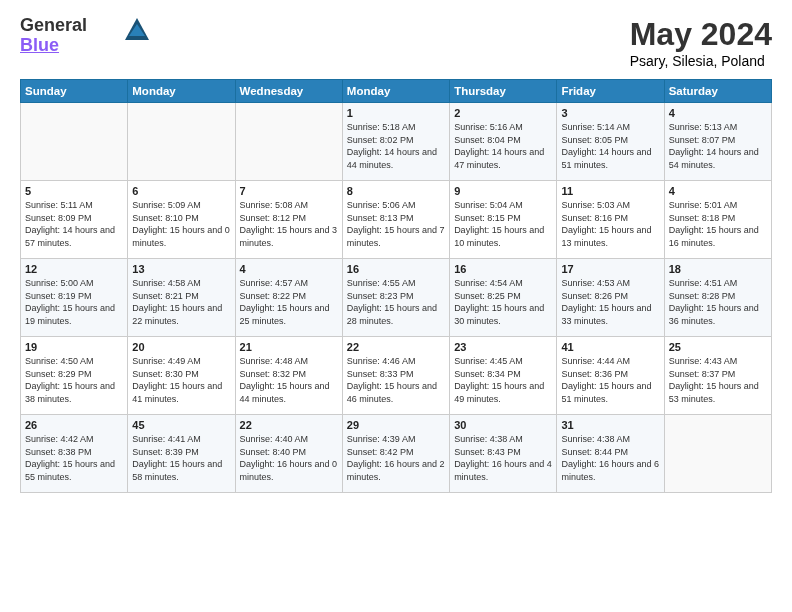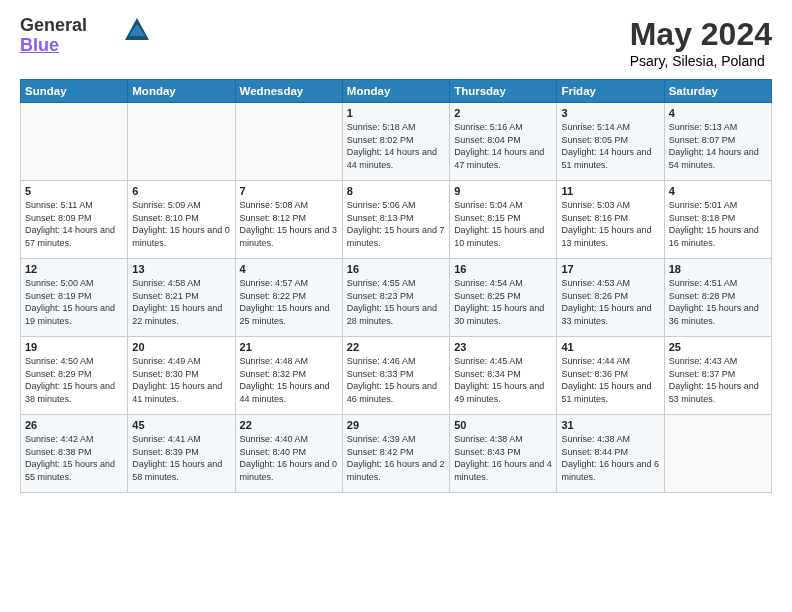--- a/index.html
+++ b/index.html
@@ -262,21 +262,21 @@
           </td>
           <td>
             <span class="day-number">22</span>
             <div class="day-info">Sunrise: 4:40 AM<br>Sunset: 8:40 PM<br>Daylight: 16 hours and 0 minutes.</div>
           </td>
           <td>
             <span class="day-number">29</span>
             <div class="day-info">Sunrise: 4:39 AM<br>Sunset: 8:42 PM<br>Daylight: 16 hours and 2 minutes.</div>
           </td>
           <td>
-            <span class="day-number">50</span>
+            <span class="day-number">30</span>
             <div class="day-info">Sunrise: 4:38 AM<br>Sunset: 8:43 PM<br>Daylight: 16 hours and 4 minutes.</div>
           </td>
           <td>
             <span class="day-number">31</span>
             <div class="day-info">Sunrise: 4:38 AM<br>Sunset: 8:44 PM<br>Daylight: 16 hours and 6 minutes.</div>
           </td>
           <td class="empty-cell"></td>
         </tr>
       </tbody>
   </table>

